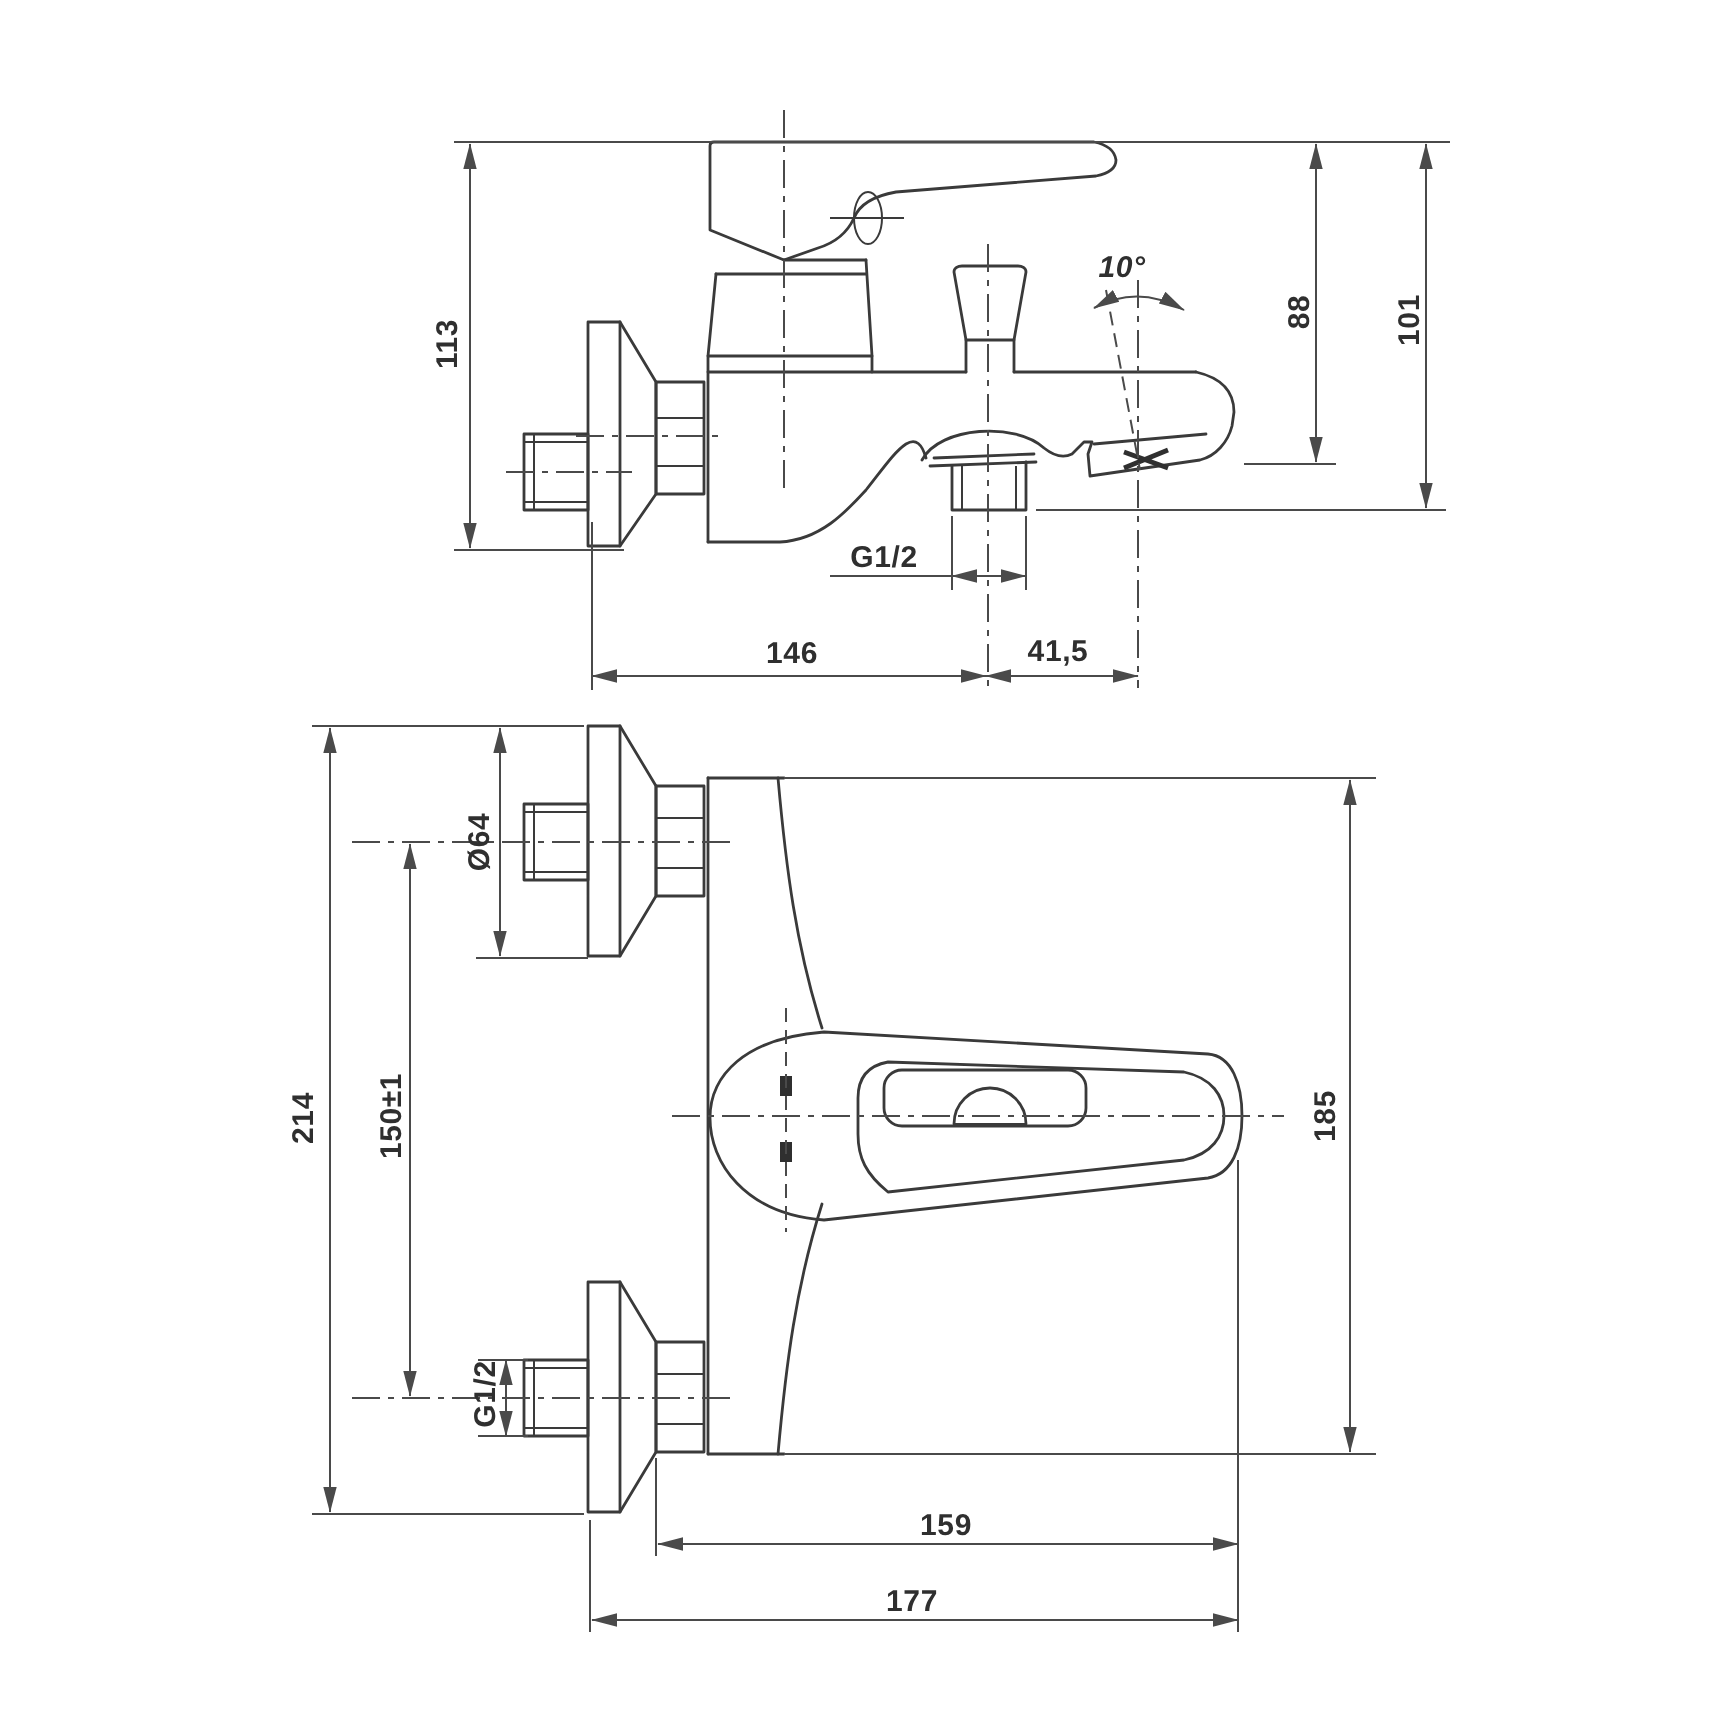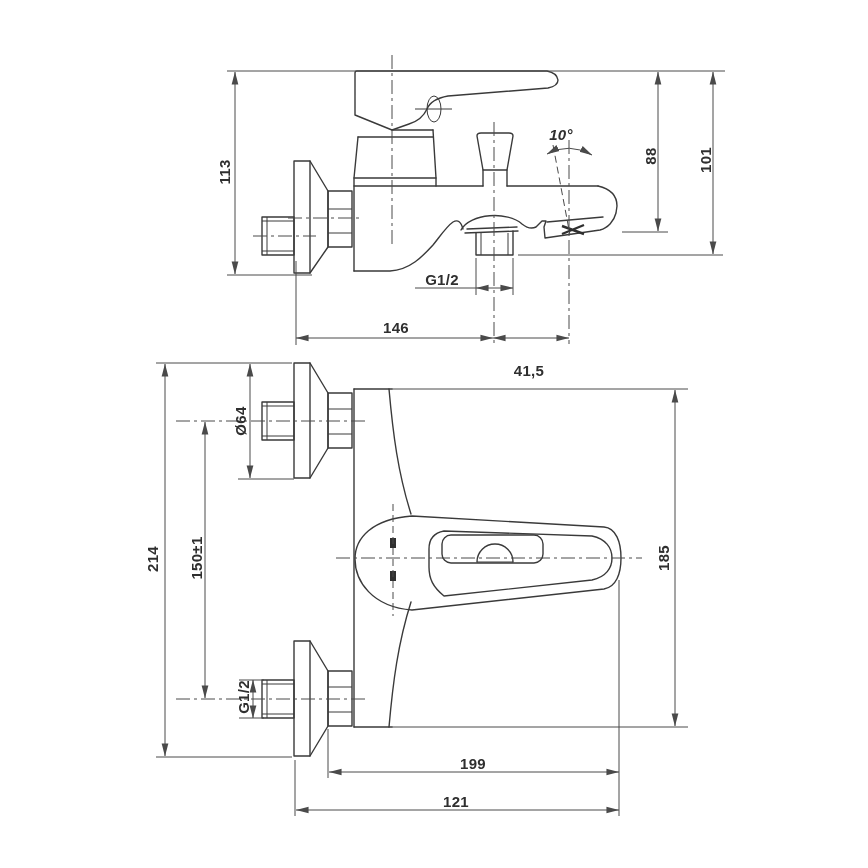--- a/index.html
+++ b/index.html
@@ -168,23 +168,23 @@
       <line class="dim" x1="296" y1="810" x2="619" y2="810" marker-start="url(#arw)" marker-end="url(#arw)"></line>
     </g>
   </svg>
 
   <div class="lbl rot" style="left:224px;top:172px;">113</div>
   <div class="lbl rot" style="left:650px;top:156px;">88</div>
   <div class="lbl rot" style="left:705px;top:160px;">101</div>
   <div class="lbl" style="left:561px;top:134px;font-style:italic;">10°</div>
   <div class="lbl" style="left:442px;top:279px;">G1/2</div>
   <div class="lbl" style="left:396px;top:327px;">146</div>
-  <div class="lbl" style="left:529px;top:326px;margin-top:44px;">41,5</div>
+  <div class="lbl" style="left:529px;top:326px;">41,5</div>
 
   <div class="lbl rot" style="left:152px;top:559px;">214</div>
   <div class="lbl rot" style="left:196px;top:558px;">150±1</div>
   <div class="lbl rot" style="left:240px;top:421px;">Ø64</div>
   <div class="lbl rot" style="left:243px;top:697px;">G1/2</div>
   <div class="lbl rot" style="left:663px;top:558px;">185</div>
-  <div class="lbl" style="left:473px;top:763px;">199</div>
-  <div class="lbl" style="left:456px;top:801px;">121</div>
+  <div class="lbl" style="left:473px;top:763px;">159</div>
+  <div class="lbl" style="left:456px;top:801px;">177</div>
 
 </div>
 
 </body></html>

